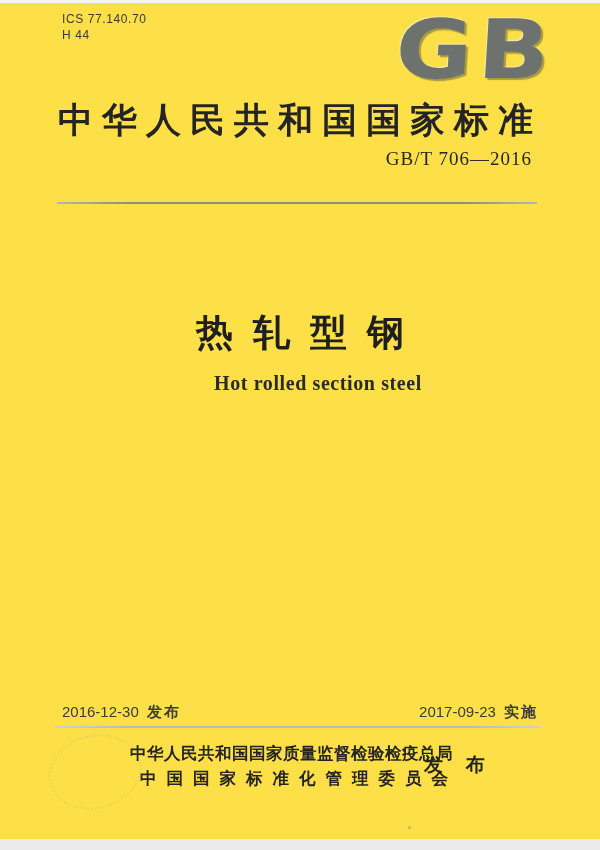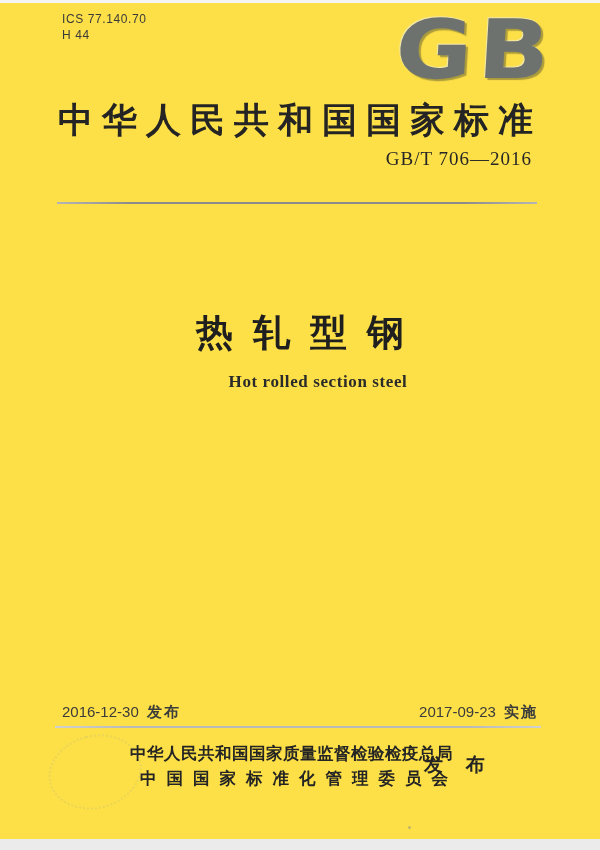--- a/index.html
+++ b/index.html
@@ -38,21 +38,21 @@
   .rule-top{position:absolute;left:57px;top:202px;width:480px;height:2px;background:linear-gradient(90deg,#b5b5b5,#8c8c8c 15%,#8c8c8c 85%,#b5b5b5);}
   .rule-bottom{position:absolute;left:55px;top:726px;width:486px;height:2px;background:linear-gradient(90deg,#d0d0d0,#b9b9b9 15%,#b9b9b9 85%,#d0d0d0);}
   
   .subject-cn{
     position:absolute;left:0;right:0;top:308px;text-align:center;
     font-size:37px;font-weight:bold;color:#1f1f1f;
     letter-spacing:20px;text-indent:20px;white-space:nowrap;
   }
   .subject-en{
     position:absolute;left:0;right:0;top:372px;text-align:center;
-    font-size:17px;font-weight:bold;color:#2a2a2a;letter-spacing:.6px;padding-left:36px;
+    font-size:20px;font-weight:bold;color:#2a2a2a;letter-spacing:.6px;padding-left:36px;
   }
   
   .date-left{position:absolute;left:62px;top:703px;font-size:15px;color:#3b3b3b;font-family:"Liberation Sans","DejaVu Sans",sans-serif;}
   .date-right{position:absolute;right:62px;top:703px;font-size:15px;color:#3b3b3b;font-family:"Liberation Sans","DejaVu Sans",sans-serif;}
   .date-left .cjk,.date-right .cjk{font-family:"Liberation Serif","DejaVu Serif",serif;font-weight:bold;letter-spacing:2px;margin-left:4px;}
   
   .pub-block{position:absolute;left:130px;top:743px;width:312px;text-align:center;font-weight:bold;color:#242424;}
   .pub-line1{font-size:16.5px;letter-spacing:0.5px;white-space:nowrap;}
   .pub-line2{font-size:16.5px;letter-spacing:10px;text-indent:10px;white-space:nowrap;margin-top:3px;}
   .publish-label{position:absolute;left:424px;top:752px;font-size:19px;font-weight:bold;letter-spacing:9px;white-space:nowrap;color:#242424;}

